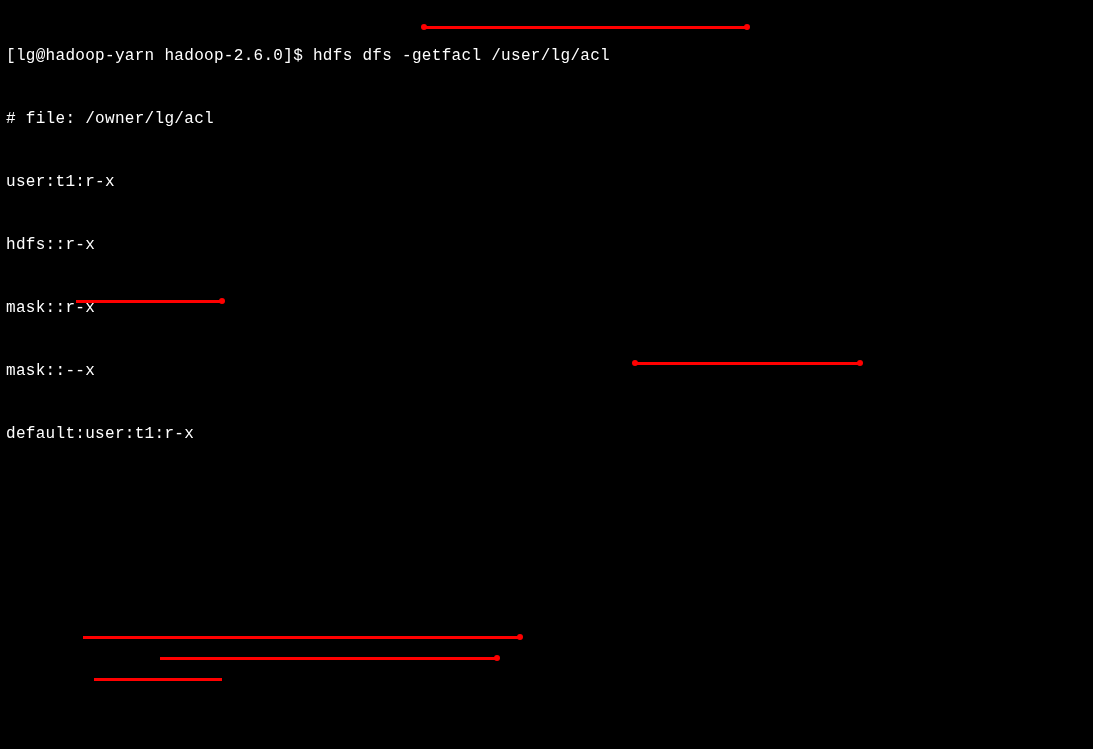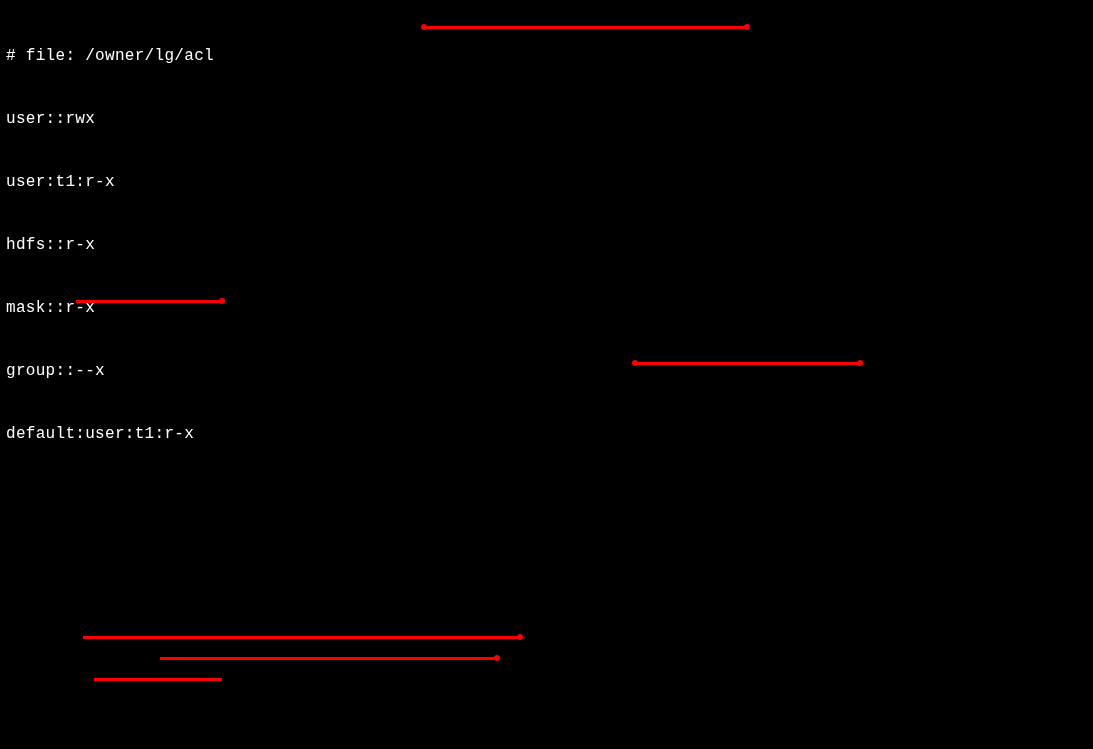--- a/index.html
+++ b/index.html
@@ -30,26 +30,26 @@
     height: 6px;
     background: #ff0000;
     border-radius: 50%;
     transform: translate(-50%, -50%);
   }
 </style>
 </head>
 <body>
 
 <div class="terminal">
+  <span class="line"><span>[lg@hadoop-yarn hadoop-2.6.0]$ </span><span>hdfs dfs -getfacl /user/lg/acl</span></span>
   <span class="line"># file: /owner/lg/acl</span>
-  <span class="line">user::rwx</span>
   <span class="line">user:t1:r-x</span>
   <span class="line">hdfs::r-x</span>
   <span class="line">mask::r-x</span>
-  <span class="line">group::--x</span>
+  <span class="line">mask::--x</span>
   <span class="line">default:user:t1:r-x</span>
   
   
   
   <span class="line"></span>
   
   
   
   
   

